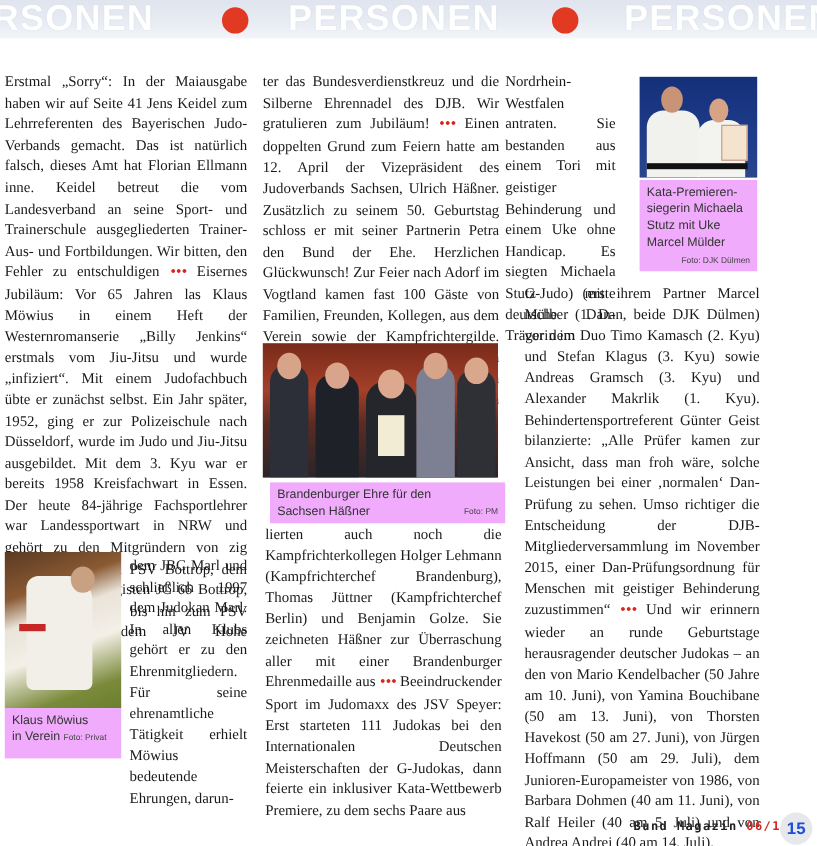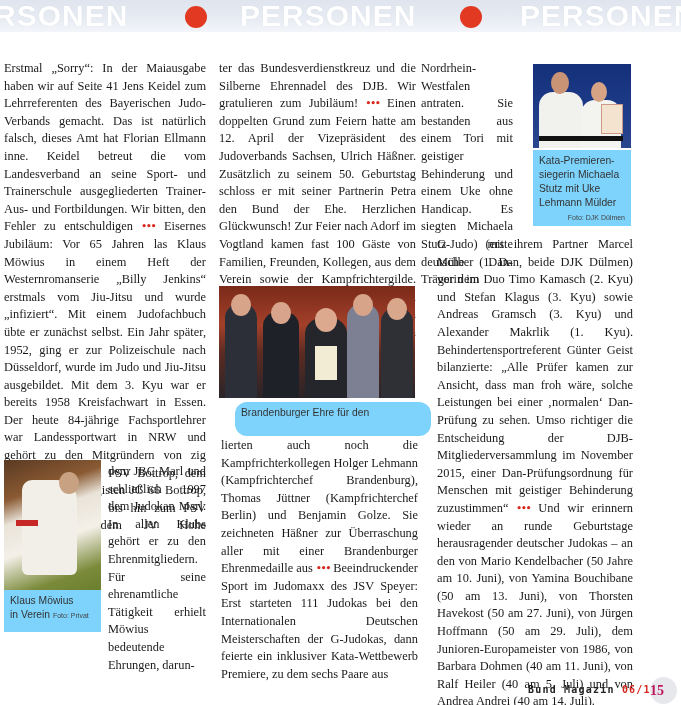--- a/index.html
+++ b/index.html
@@ -25,36 +25,36 @@
   .col {
     position: absolute; font-size: 12.4px; line-height: 17.6px;
     text-align: justify; hyphens: manual;
   }
   .col b { font-weight: normal; }
   .col p { text-indent: 0; }
   .sep { color: #d8261c; font-weight: bold; letter-spacing: -1px; font-family: "DejaVu Sans", sans-serif; font-size: 9px; vertical-align: 1px; }
 
   .photo { position: absolute; overflow: hidden; }
   .caption {
-    position: absolute; background: #7dd3fc;
+    position: absolute; background: #f0abfc;
     font-family: "Liberation Sans", "DejaVu Sans", sans-serif; font-size: 10.3px; line-height: 13.5px; color: #333;
     padding: 4px 6px;
   }
   .credit { font-size: 7px; color: #444; }
 
   .footer-brand {
     position: absolute; left: 528px; top: 684px;
     font-family: "DejaVu Sans Mono", "Liberation Mono", monospace; font-weight: bold; font-size: 10px;
     letter-spacing: 1.2px; color: #222;
   }
   .footer-issue { color: #d8261c; }
   .page-circle {
     position: absolute; left: 650px; top: 677px; width: 27px; height: 27px; border-radius: 50%;
-    background: #e6e8ec; color: #be185d; font-family: Liberation Serif, serif; font-weight: bold;
-    font-size: 14px; line-height: 27px; 
+    background: #e6e8ec; color: #1d4ed8; font-family: Liberation Sans, sans-serif; font-weight: bold;
+    font-size: 14px; line-height: 27px; text-align: center;
   }
 </style>
 </head>
 <body>
 
 <div class="header-band">
   <span class="header-word" style="left:-48px">PERSONEN</span>
   <span class="header-dot" style="left:185px"></span>
   <span class="header-word" style="left:240px">PERSONEN</span>
   <span class="header-dot" style="left:460px"></span>
@@ -89,22 +89,26 @@
   <div style="position:absolute;left:44px;top:26px;width:36px;height:86px;background:#1f2128;border-radius:14px 14px 0 0;"></div>
   <div style="position:absolute;left:52px;top:16px;width:20px;height:22px;background:#d8a58c;border-radius:50%;"></div>
   <div style="position:absolute;left:86px;top:32px;width:42px;height:80px;background:#25262c;border-radius:16px 16px 0 0;"></div>
   <div style="position:absolute;left:96px;top:22px;width:22px;height:24px;background:#dca98e;border-radius:50%;"></div>
   <div style="position:absolute;left:96px;top:60px;width:22px;height:34px;background:#f2ecd4;"></div>
   <div style="position:absolute;left:128px;top:18px;width:32px;height:94px;background:#7c8092;border-radius:14px 14px 0 0;"></div>
   <div style="position:absolute;left:134px;top:8px;width:20px;height:22px;background:#d7a48a;border-radius:50%;"></div>
   <div style="position:absolute;left:162px;top:22px;width:32px;height:90px;background:#2e3036;border-radius:14px 14px 0 0;"></div>
   <div style="position:absolute;left:168px;top:12px;width:20px;height:22px;background:#d9a78c;border-radius:50%;"></div>
 </div>
-<div class="caption" style="left:235px; top:402px; width:196px; height:34px;border-radius:12px;">
+<div class="caption" style="left:225px; top:402px; width:196px; height:34px;">
   <div>Brandenburger Ehre für den</div>
+  <div style="display:flex; justify-content:space-between;">
+      <span>Sachsen Häßner</span>
+      <span class="credit">Foto: PM</span>
+    </div>
 </div>
 
 <div class="col" style="left:221px; top:437px; width:197px;">
   <p><span>lierten auch noch die Kampfrichterkollegen </span><b>Holger Lehmann</b><span> (Kampfrichterchef Brandenburg), </span><b>Thomas Jüttner</b><span> (Kampfrichterchef Berlin) und </span><b>Benjamin Golze</b><span>. Sie zeichneten Häßner zur Überraschung aller mit einer Brandenburger Ehrenmedaille aus </span><span class="sep">•••</span><span> Beeindruckender Sport im Judomaxx des JSV Speyer: Erst starteten 111 Judokas bei den Internationalen Deutschen Meisterschaften der G-Judokas, dann feierte ein inklusiver Kata-Wettbewerb Premiere, zu dem sechs Paare aus</span></p>
 </div>
 
 <div class="col" style="left:421px; top:60px; width:92px;">
   <p><span>Nordrhein-Westfalen antraten. Sie bestanden aus einem Tori mit geistiger Behinderung und einem Uke ohne Handicap. Es siegten </span><b>Michaela Stutz</b><span> (erste deutsche Dan-Trägerin im</span></p>
 </div>
 
@@ -113,21 +117,21 @@
   <div style="position:absolute;left:18px;top:8px;width:18px;height:22px;background:#c99476;border-radius:50%;"></div>
   <div style="position:absolute;left:48px;top:36px;width:40px;height:48px;background:#f3f3f0;border-radius:14px 14px 0 0;"></div>
   <div style="position:absolute;left:58px;top:18px;width:16px;height:20px;background:#d6a385;border-radius:50%;"></div>
   <div style="position:absolute;left:68px;top:40px;width:22px;height:30px;background:#f4e4cf;border:1px solid #c98;"></div>
   <div style="position:absolute;left:6px;top:72px;width:84px;height:5px;background:#111;"></div>
 </div>
 <div class="caption" style="left:533px; top:150px; width:98px; height:76px; line-height:14px;">
   <div>Kata-Premieren-</div>
   <div>siegerin Michaela</div>
   <div>Stutz mit Uke</div>
-  <div>Lehmann Mülder</div>
+  <div>Marcel Mülder</div>
   <div style="text-align:right;"><span class="credit">Foto: DJK Dülmen</span></div>
 </div>
 
 <div class="col" style="left:437px; top:236px; width:196px;">
   <p><span>G-Judo) mit ihrem Partner </span><b>Marcel Mülber</b><span> (1. Dan, beide DJK Dülmen) vor dem Duo </span><b>Timo Kamasch</b><span> (2. Kyu) und </span><b>Stefan Klagus</b><span> (3. Kyu) sowie </span><b>Andreas Gramsch</b><span> (3. Kyu) und </span><b>Alexander Makrlik</b><span> (1. Kyu). Behindertensportreferent </span><b>Günter Geist</b><span> bilanzierte: „Alle Prüfer kamen zur Ansicht, dass man froh wäre, solche Leistungen bei einer ‚normalen‘ Dan-Prüfung zu sehen. Umso richtiger die Entscheidung der DJB-Mitgliederversammlung im November 2015, einer Dan-Prüfungsordnung für Menschen mit geistiger Behinderung zuzustimmen“ </span><span class="sep">•••</span><span> Und wir erinnern wieder an runde Geburtstage herausragender deutscher Judokas – an den von </span><b>Mario Kendelbacher</b><span> (50 Jahre am 10. Juni), von </span><b>Yamina Bouchibane</b><span> (50 am 13. Juni), von </span><b>Thorsten Havekost</b><span> (50 am 27. Juni), von </span><b>Jürgen Hoffmann</b><span> (50 am 29. Juli), dem Junioren-Europameister von 1986, von </span><b>Barbara Dohmen</b><span> (40 am 11. Juni), von </span><b>Ralf Heiler</b><span> (40 am 5. Juli) und von </span><b>Andrea Andrei</b><span> (40 am 14. Juli).</span></p>
 
 </div>
 
 <div class="footer-brand">
   <span>Bund Magazin</span>

